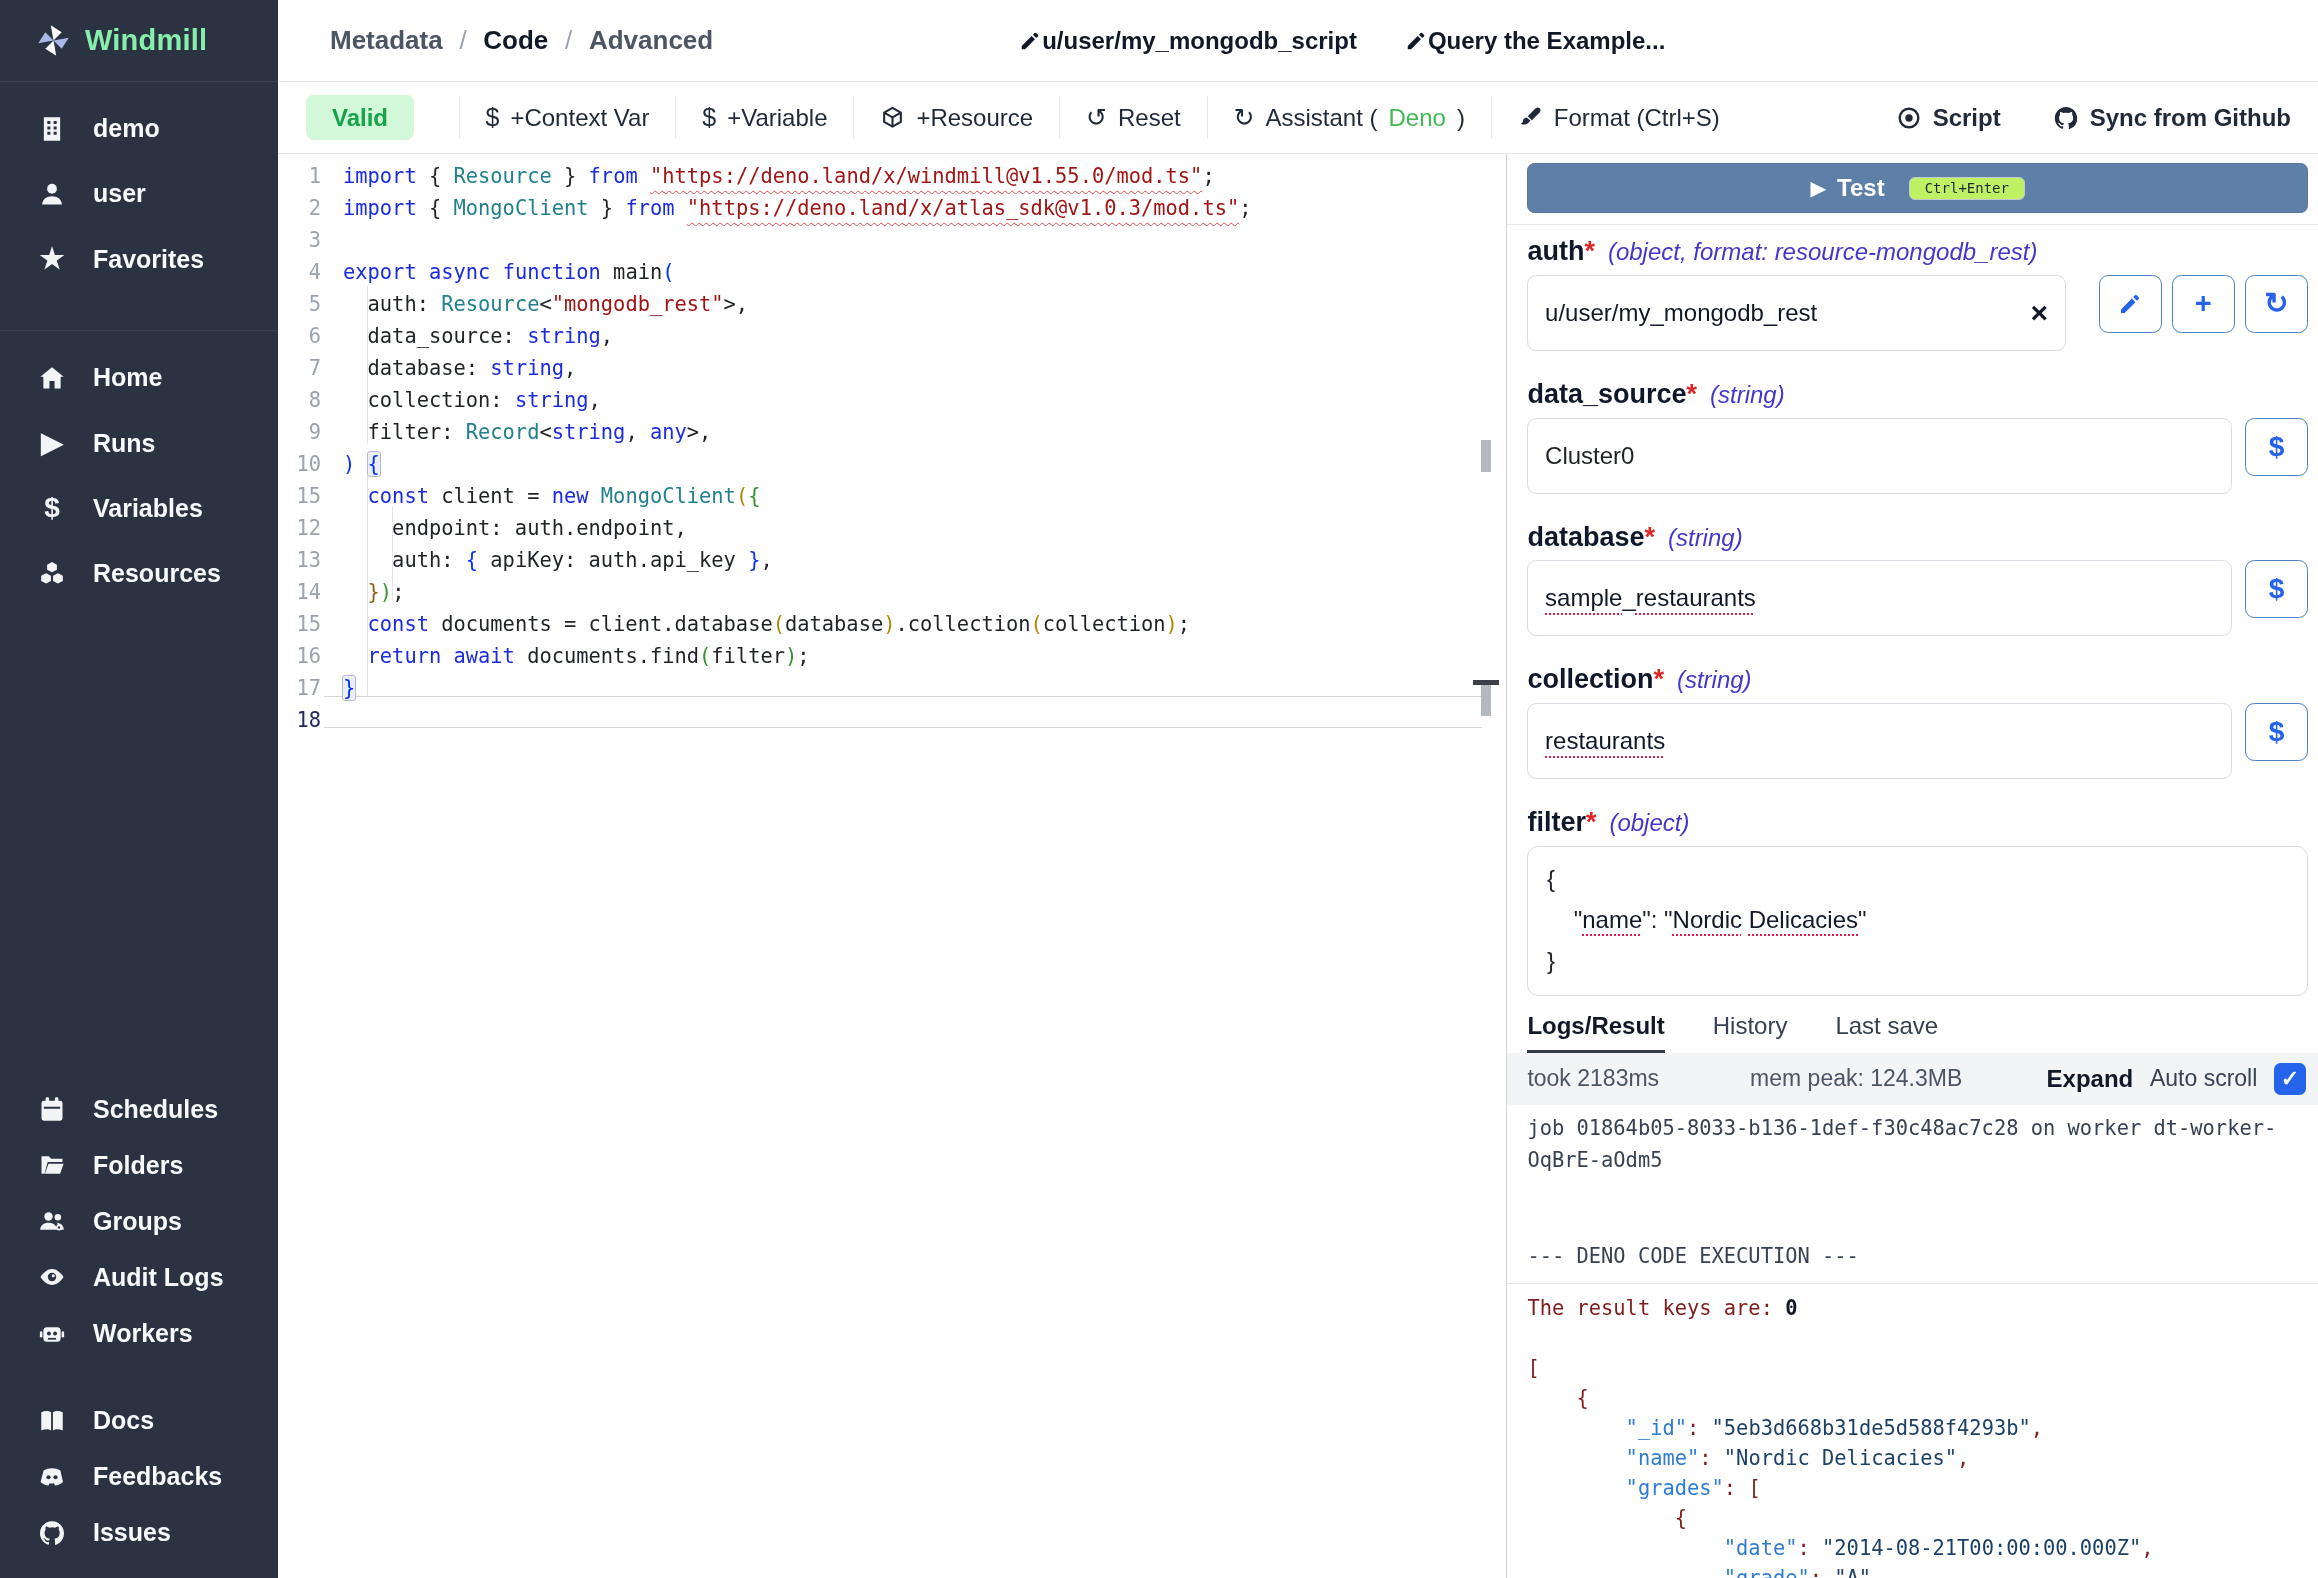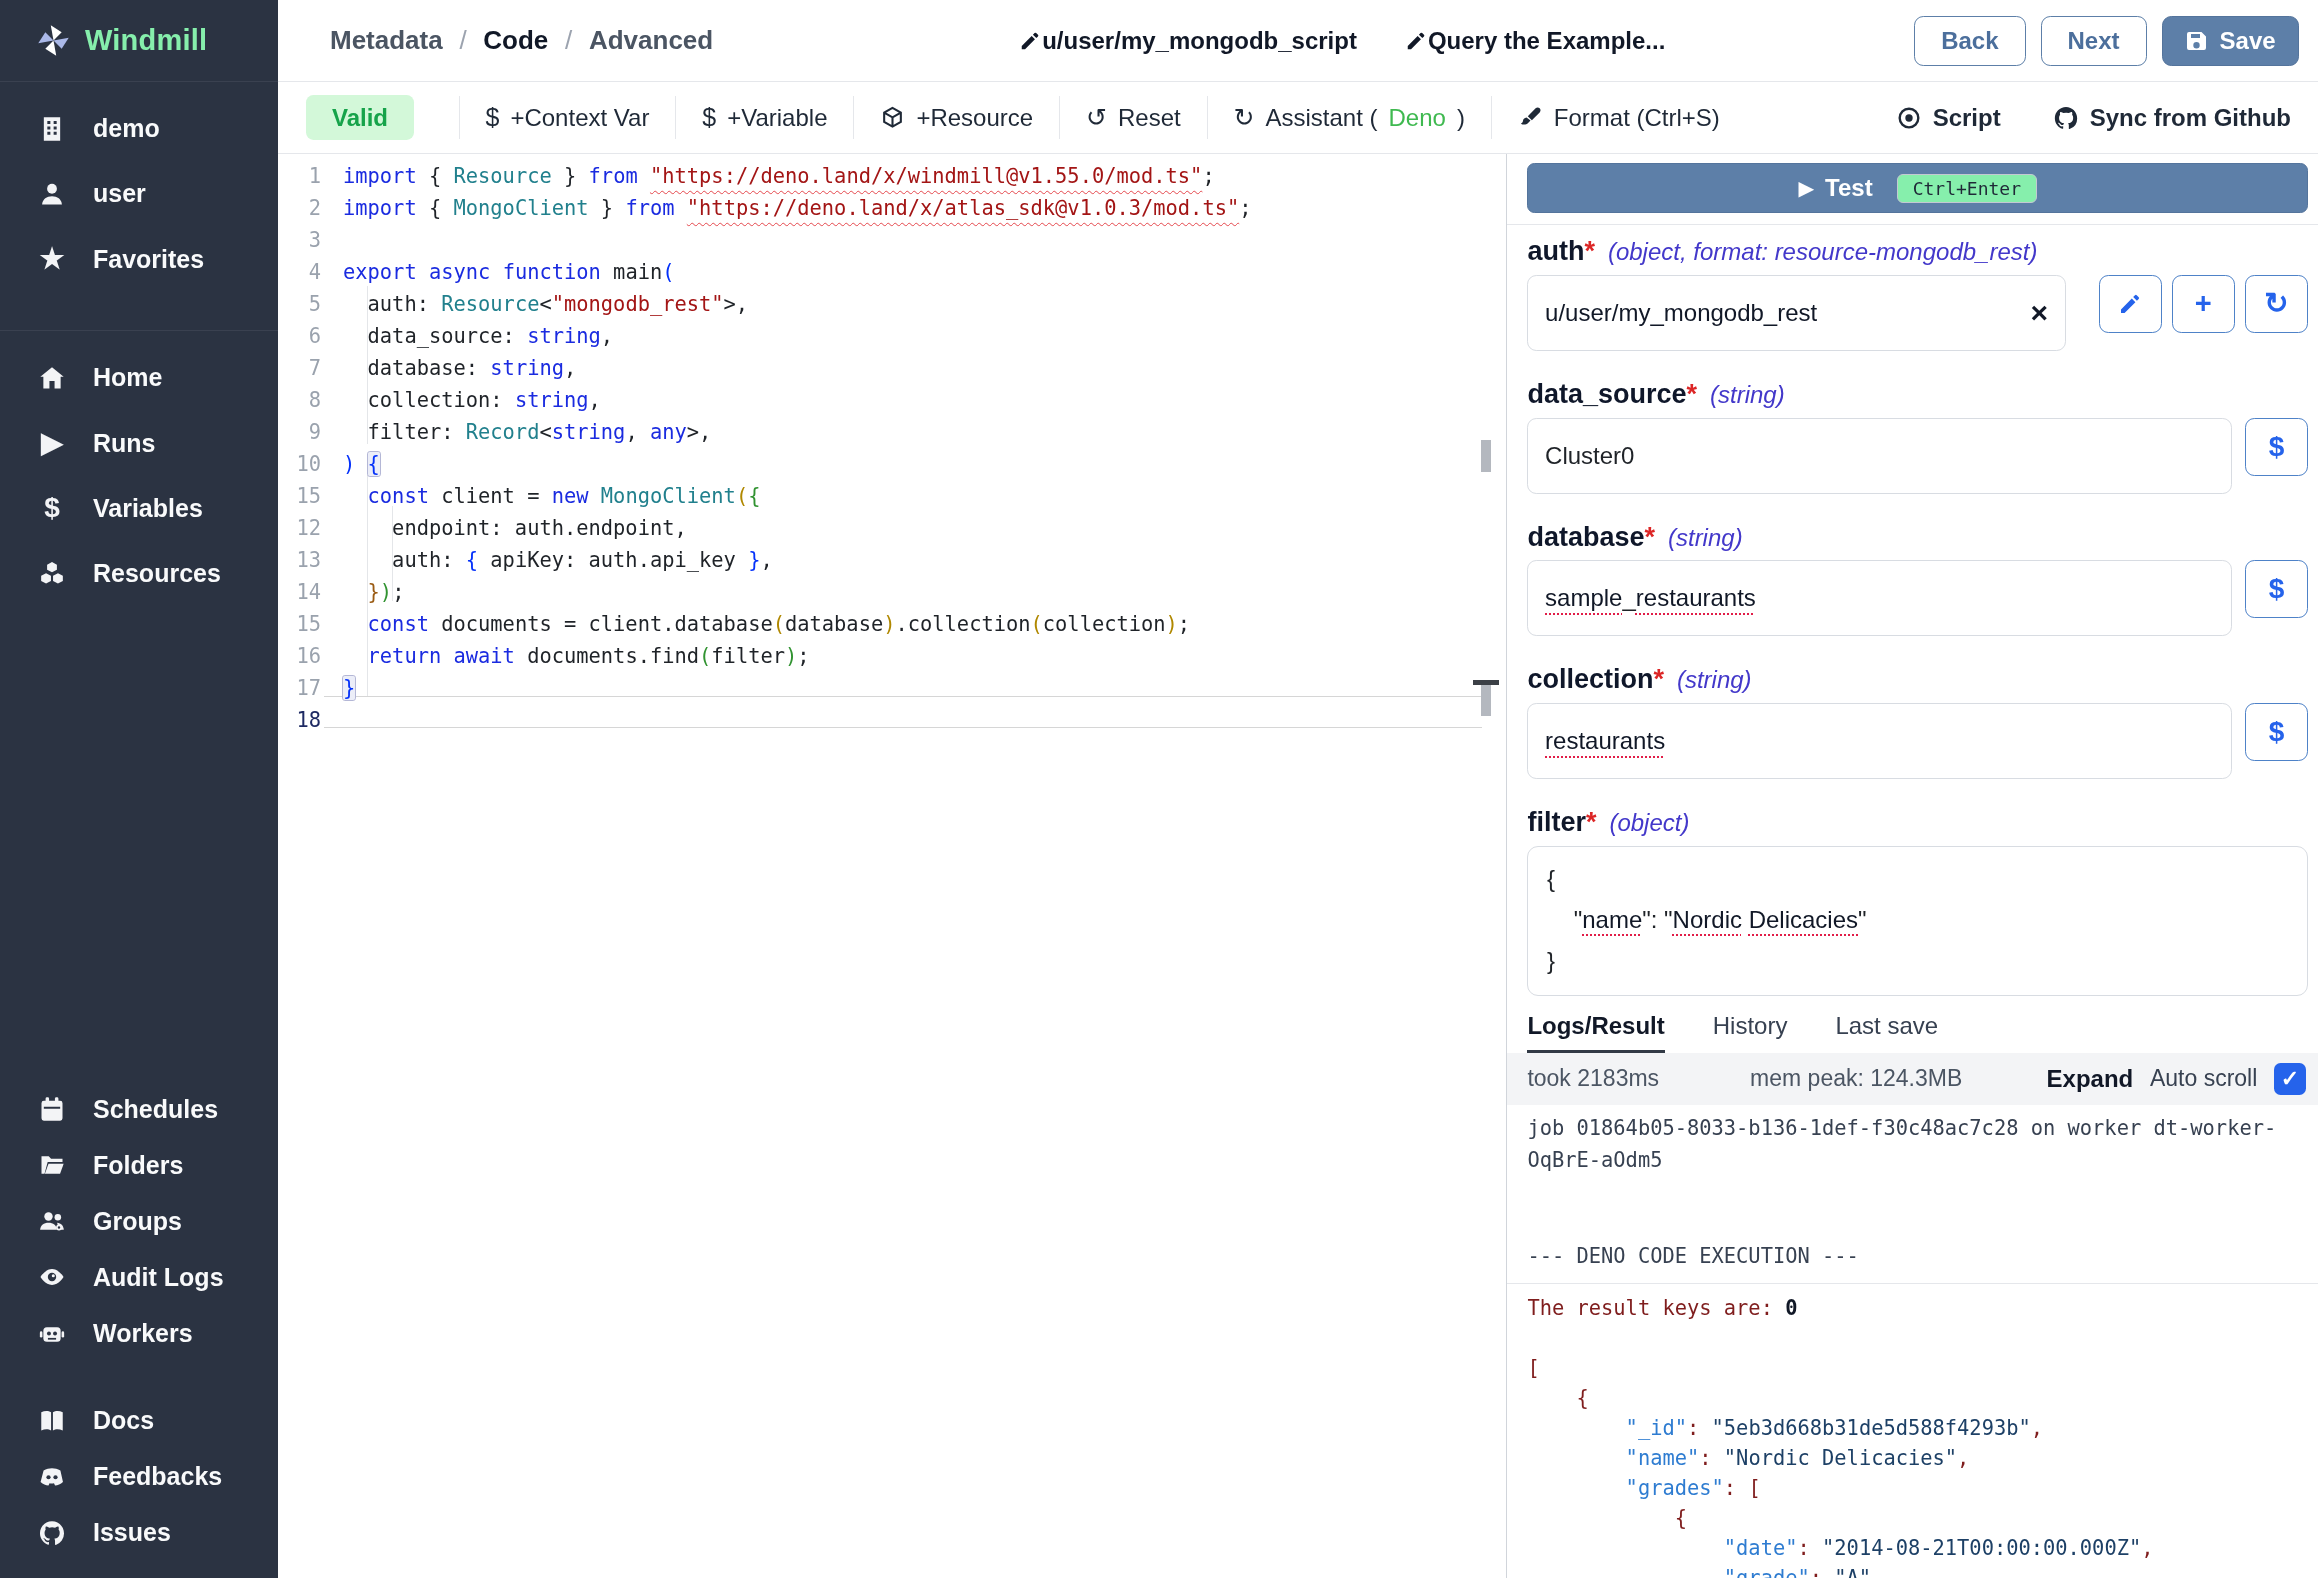--- a/index.html
+++ b/index.html
@@ -71,21 +71,21 @@
   .bm { outline:0.9px solid #b4b7d6; background:#eceef8; border-radius:1.9px; }
   .ov-mark { position:absolute; width:10.2px; background:#b4b8bf; }
   .ov-cursor { position:absolute; height:4.6px; background:#3c4046; }
 
   
   .panel { width:813px; flex-shrink:0; border-left:0.9px solid #d1d5db; padding:0 11px 0 20.4px; overflow:hidden; display:flex; flex-direction:column; }
   .test-btn { margin-top:9.3px; height:50px; background:#5d7fa8; border:0.9px solid #54749c; border-radius:7.4px;
     display:flex; align-items:center; justify-content:center; gap:24px; cursor:pointer; }
   .test-btn .tplay { color:#fff; font-size:20.4px; }
   .test-btn .tlabel { color:#fff; font-size:24px; font-weight:700; }
-  .kbd { font-family:"DejaVu Sans Mono", monospace; font-size:18px; color:#1f2937; background:#86efac;
+  .kbd { font-family:"DejaVu Sans Mono", monospace; font-size:14px; color:#1f2937; background:#bef264;
     border:1.9px solid #c3c9d2; border-radius:6px; padding:2.8px 15px; }
   .panel-hr { border:none; border-top:0.9px solid #e5e7eb; margin:11px -11px 0 -20.4px; }
   .field-label { margin-top:28px; height:35px; display:flex; align-items:baseline; }
   .field-label.first { margin-top:11px; }
   .fname { font-size:27px; font-weight:700; color:#0f172a; }
   .freq { font-size:27px; font-weight:700; color:#dc2626; }
   .fann { font-size:24px; font-style:italic; color:#4338ca; margin-left:13px; }
   .frow { margin-top:3.7px; display:flex; align-items:stretch; }
   .inputbox { flex:1; height:76px; border:1.9px solid #d8dce2; border-radius:9.3px; display:flex; align-items:center;
     padding:0 16.7px; font-size:24px; color:#111827; background:#fff; position:relative; cursor:text; }
@@ -319,30 +319,20 @@
               <path d="M3 17.4V21h3.6L17.4 10.2 13.8 6.6zM20.7 7a1.2 1.2 0 0 0 0-1.7l-2-2a1.2 1.2 0 0 0-1.7 0l-1.8 1.8 3.7 3.7z"></path>
             </svg>
           <span>u/user/my_mongodb_script</span>
         </span>
         <span class="pathitem">
           <svg viewBox="0 0 24 24">
               <path d="M3 17.4V21h3.6L17.4 10.2 13.8 6.6zM20.7 7a1.2 1.2 0 0 0 0-1.7l-2-2a1.2 1.2 0 0 0-1.7 0l-1.8 1.8 3.7 3.7z"></path>
             </svg>
           <span>Query the Example...</span>
         </span>
-      </div>
-      <div class="topbtns">
-        <button class="btn-outline">Back</button>
-        <button class="btn-outline">Next</button>
-        <button class="btn-filled">
-          <svg viewBox="0 0 24 24">
-              <path fill-rule="evenodd" d="M4 3h12.5L21 7.5V19a2 2 0 0 1-2 2H4a2 2 0 0 1-2-2V5a2 2 0 0 1 2-2zm2 2v4h9V5zm5.5 8a3.2 3.2 0 1 0 .01 6.4 3.2 3.2 0 0 0-.01-6.4z"></path>
-            </svg>
-          <span>Save</span>
-        </button>
       </div>
     </header>
 
     <div class="toolbar">
       <span class="valid-pill">Valid</span>
       <div style="display:flex;align-items:center;">
           <span class="tsep"></span>
           <span class="titem">
             <span class="glyph" style="display: inline-flex; align-items: center; justify-content: center; font-size: 25px;">$</span>
             <span>+Context Var</span>

